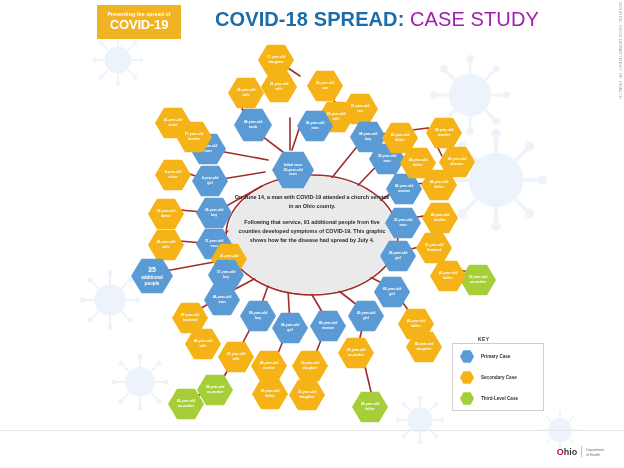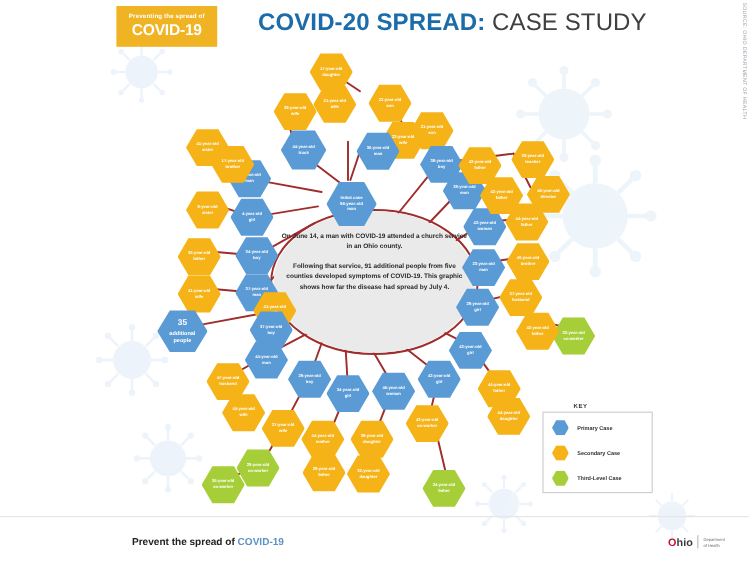--- a/index.html
+++ b/index.html
@@ -22,21 +22,21 @@
     color: #ffffff; line-height: 1.05;
   }
   .badge .small { font-size: 5.2px; font-weight: bold; letter-spacing: .1px; }
   .badge .big { font-size: 13px; font-weight: bold; letter-spacing: -.2px; }
 
   .title {
     position: absolute; left: 215px; top: 8px;
     font-size: 20px; letter-spacing: .1px; white-space: nowrap;
   }
   .title .b { font-weight: bold; color: #1B6CA8; }
-  .title .n { font-weight: normal; color: #404040; }
+  .title .n { font-weight: normal; color: #a21caf; }
 
   .side-credit {
     position: absolute; right: 1px; top: 2px;
     font-size: 4.4px; color: #9aa3aa;
     writing-mode: vertical-rl;
     letter-spacing: .25px;
   }
 
   
   #graph { position: absolute; left: 0; top: 0; width: 624px; height: 468px; }
@@ -282,21 +282,21 @@
       </g>
     </g>
   </svg>
 
   <div class="badge">
     <div class="small">Preventing the spread of</div>
     <div class="big">COVID-19</div>
   </div>
 
   <div class="title">
-    <span class="b">COVID-20 SPREAD:</span><span class="n"> CASE STUDY</span>
+    <span class="b">COVID-18 SPREAD:</span><span class="n"> CASE STUDY</span>
   </div>
 
   <div class="side-credit">SOURCE: OHIO DEPARTMENT OF HEALTH</div>
 
   <svg id="graph" viewBox="0 0 624 468">
       <line x1="290" y1="118" x2="290" y2="150" stroke="#A02C2C" stroke-width="1.6" stroke-linecap="round"></line>
       <line x1="246" y1="124" x2="283" y2="152" stroke="#A02C2C" stroke-width="1.6" stroke-linecap="round"></line>
       <line x1="246" y1="124" x2="240" y2="100" stroke="#A02C2C" stroke-width="1.6" stroke-linecap="round"></line>
       <line x1="276" y1="60" x2="272" y2="80" stroke="#A02C2C" stroke-width="1.6" stroke-linecap="round"></line>
       <line x1="276" y1="60" x2="300" y2="76" stroke="#A02C2C" stroke-width="1.6" stroke-linecap="round"></line>
@@ -529,23 +529,20 @@
   <div class="key-row r1">
     <div class="sw"></div>
     <div class="lbl">Secondary Case</div>
   </div>
   <div class="key-row r2">
     <div class="sw"></div>
     <div class="lbl">Third-Level Case</div>
   </div>
 
   <div class="footer-rule"></div>
-  <div class="footer-text">
-    <span>Prevent the spread of </span><span class="c">COVID-19</span>
-  </div>
   <div class="ohio-logo">
     <div class="oh"><span class="o">O</span><span>hio</span></div>
     <div class="bar"></div>
     <div class="dept">
       <div>Department</div>
       <div>of Health</div>
     </div>
   </div>
 
 </div>

